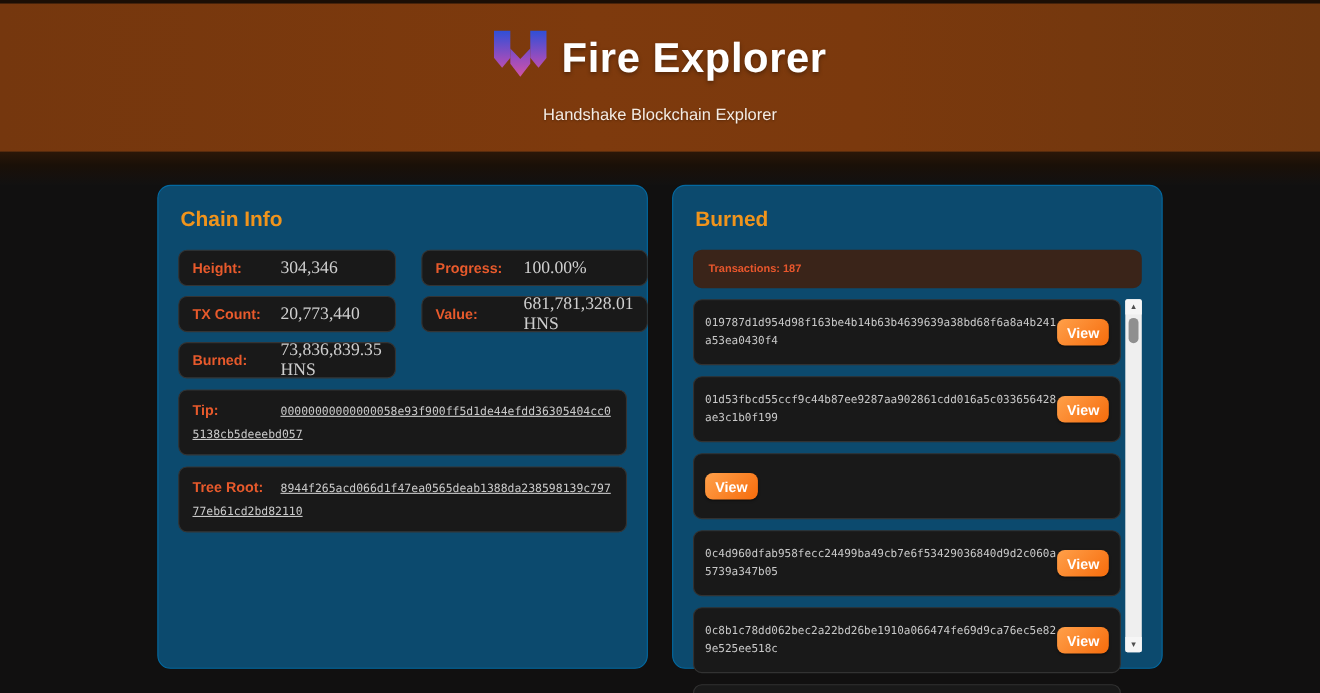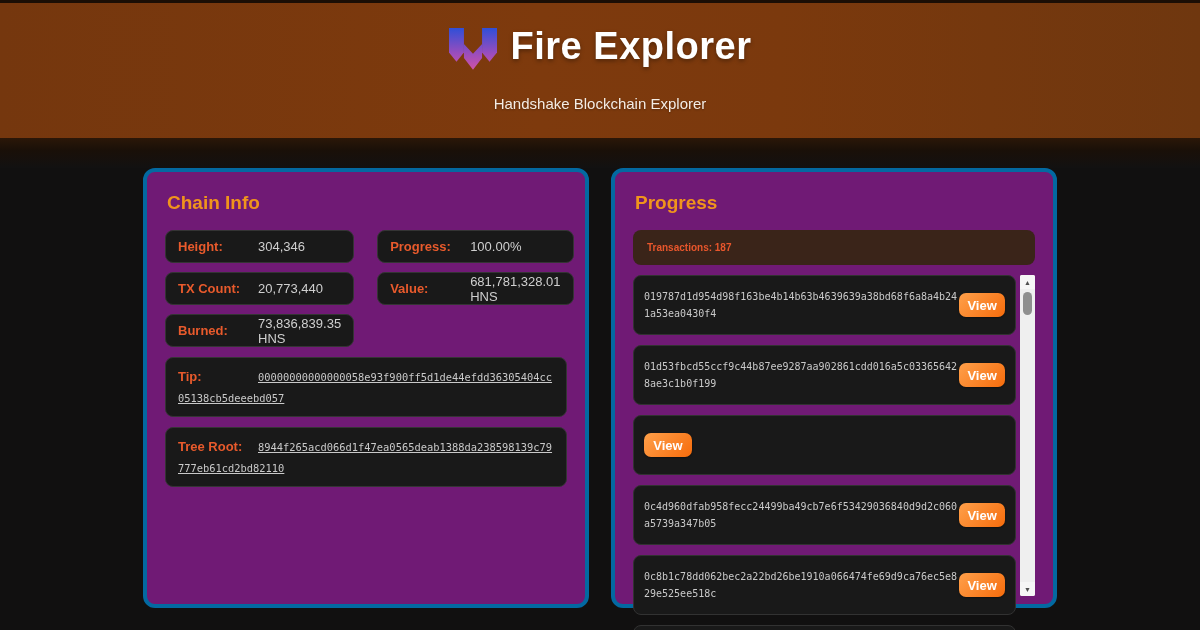--- a/index.html
+++ b/index.html
@@ -11,51 +11,51 @@
   }
   
   .header {
     height:138px;
     background:linear-gradient(180deg,#23110500 0,#23110500 100%),
                linear-gradient(90deg,#75370e 0%,#7e3a0d 45%,#7b390d 65%,#6f370f 100%);
     border-top:3px solid #1b0e05;
     display:flex; flex-direction:column; align-items:center; justify-content:flex-start;
     padding-top:22px;
   }
-  .brand-row { display:flex; align-items:flex-start; gap:14px; }
+  .brand-row { display:flex; align-items:center; gap:14px; }
   .brand-title {
     font-size:38px; font-weight:bold; color:#ffffff; letter-spacing:0.5px;
     text-shadow:0 2px 4px rgba(0,0,0,0.35);
   }
   .brand-sub {
     margin-top:14px; font-size:15px; color:#f4ece4;
     text-shadow:0 1px 2px rgba(0,0,0,0.3);
   }
   .fade {
     height:30px;
     background:linear-gradient(180deg,#2b1708 0%,#1a1008 40%,#121111 100%);
   }
   
   .main { display:flex; justify-content:center; gap:22px; }
   .panel {
     width:446px; height:440px;
-    background:#701a75;
-    border:4px solid #0369a1;
+    background:#0c4a6e;
+    border:1px solid #0369a1;
     border-radius:12px;
     padding:16px 18px;
   }
   .panel-title { font-size:19px; font-weight:bold; color:#f0941c; margin:4px 0 16px 2px; }
   
   .stats-grid { display:grid; grid-template-columns:1fr 1fr; gap:9px 23px; }
   .stat {
     background:#191919; border:1px solid #343434; border-radius:8px;
     height:33px; padding:0 12px; display:flex; align-items:center;
   }
   .stat-label { width:80px; flex:none; color:#e85a2c; font-weight:bold; font-size:13px; }
-  .stat-value { color:#cfcfcf; font-size:13px; }
+  .stat-value { color:#cfcfcf; font-size:16px;font-family:Liberation Serif, serif; }
   .hash-row {
     background:#191919; border:1px solid #343434; border-radius:8px;
     margin-top:10px; padding:8px 12px; line-height:20px; min-height:52px;text-decoration:underline;
   }
   .hash-label {
     display:inline-block; width:80px; color:#e85a2c; font-weight:bold; font-size:13px;
     vertical-align:baseline;
   }
   .hash-value {
     font-family:"DejaVu Sans Mono", monospace; font-size:10.4px; color:#c9c9c9;
@@ -166,21 +166,21 @@
           <span class="hash-label">Tip:</span><span class="hash-value">00000000000000058e93f900ff5d1de44efdd36305404cc05138cb5deeebd057</span>
         </div>
 
         <div class="hash-row">
           <span class="hash-label">Tree Root:</span><span class="hash-value">8944f265acd066d1f47ea0565deab1388da238598139c79777eb61cd2bd82110</span>
         </div>
       </div>
   </div>
 
   <div class="panel">
-    <div class="panel-title">Progress</div>
+    <div class="panel-title">Burned</div>
 
     <div class="tx-count">Transactions: 187</div>
 
     <div class="tx-area">
       <div class="tx-list">
 
           <div class="tx-item">
             <div class="tx-hash">019787d1d954d98f163be4b14b63b4639639a38bd68f6a8a4b241a53ea0430f4</div>
             <button class="view-btn">View</button>
           </div>

